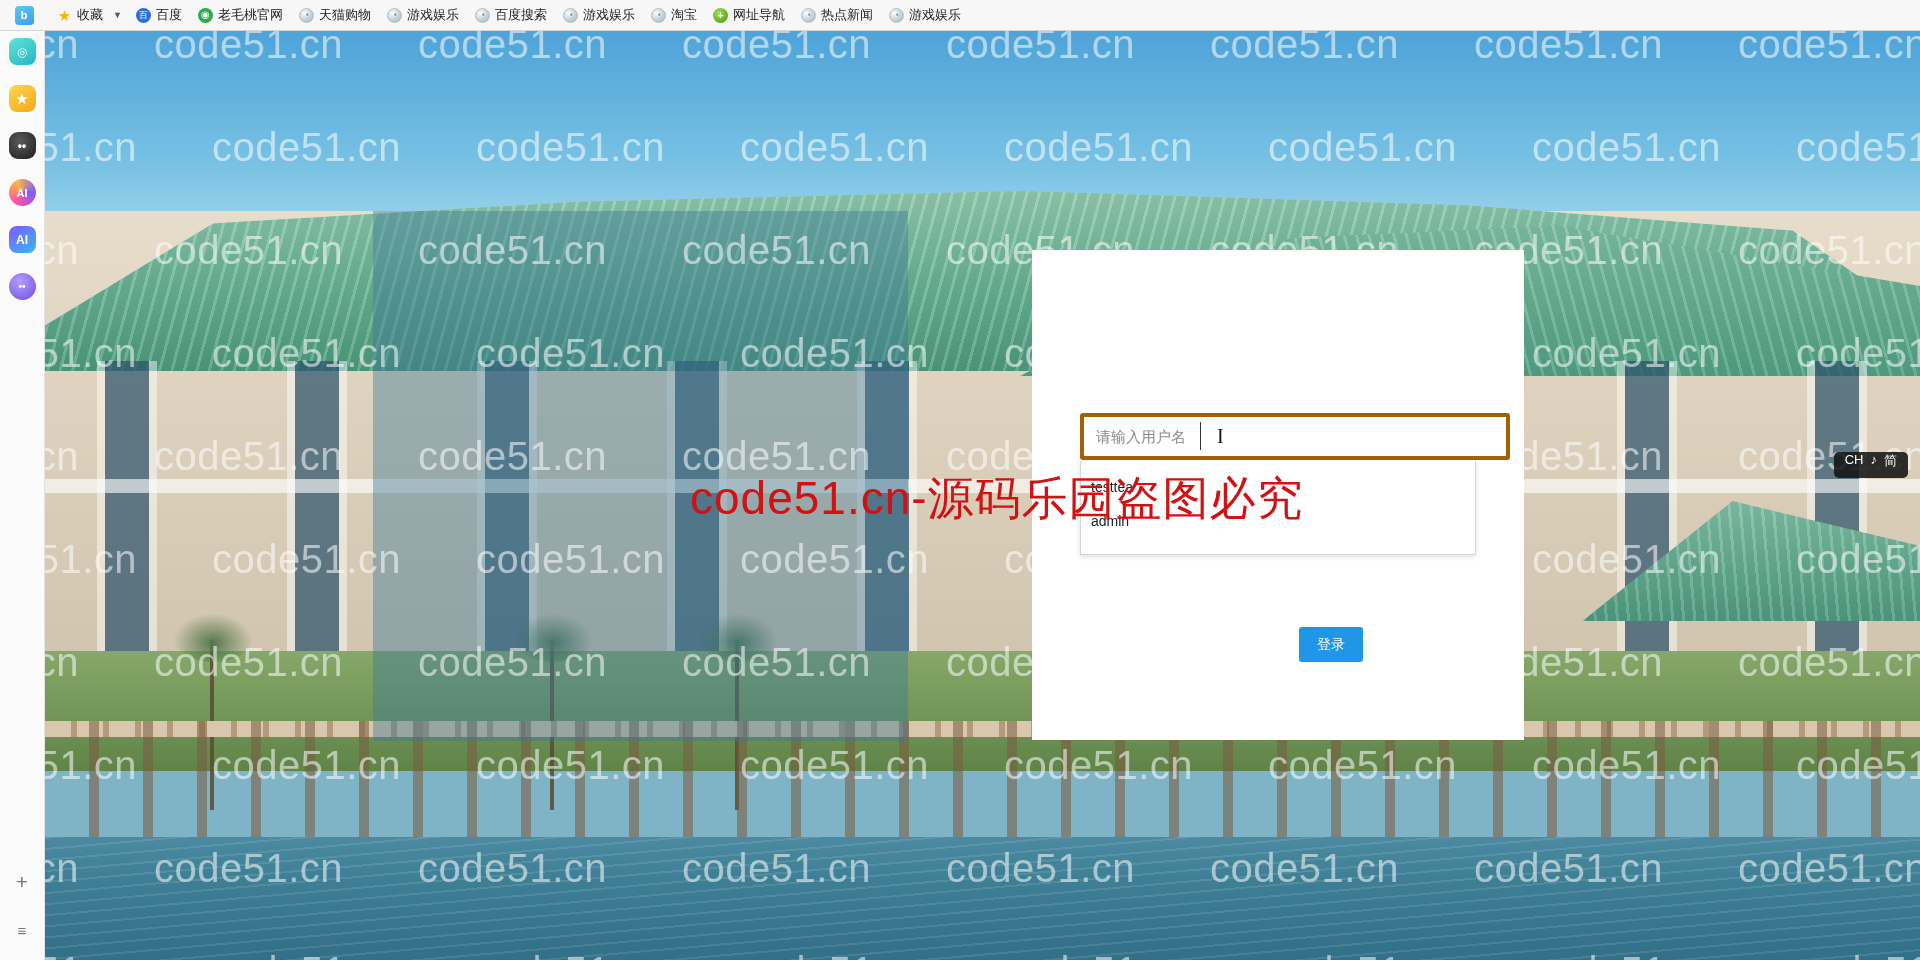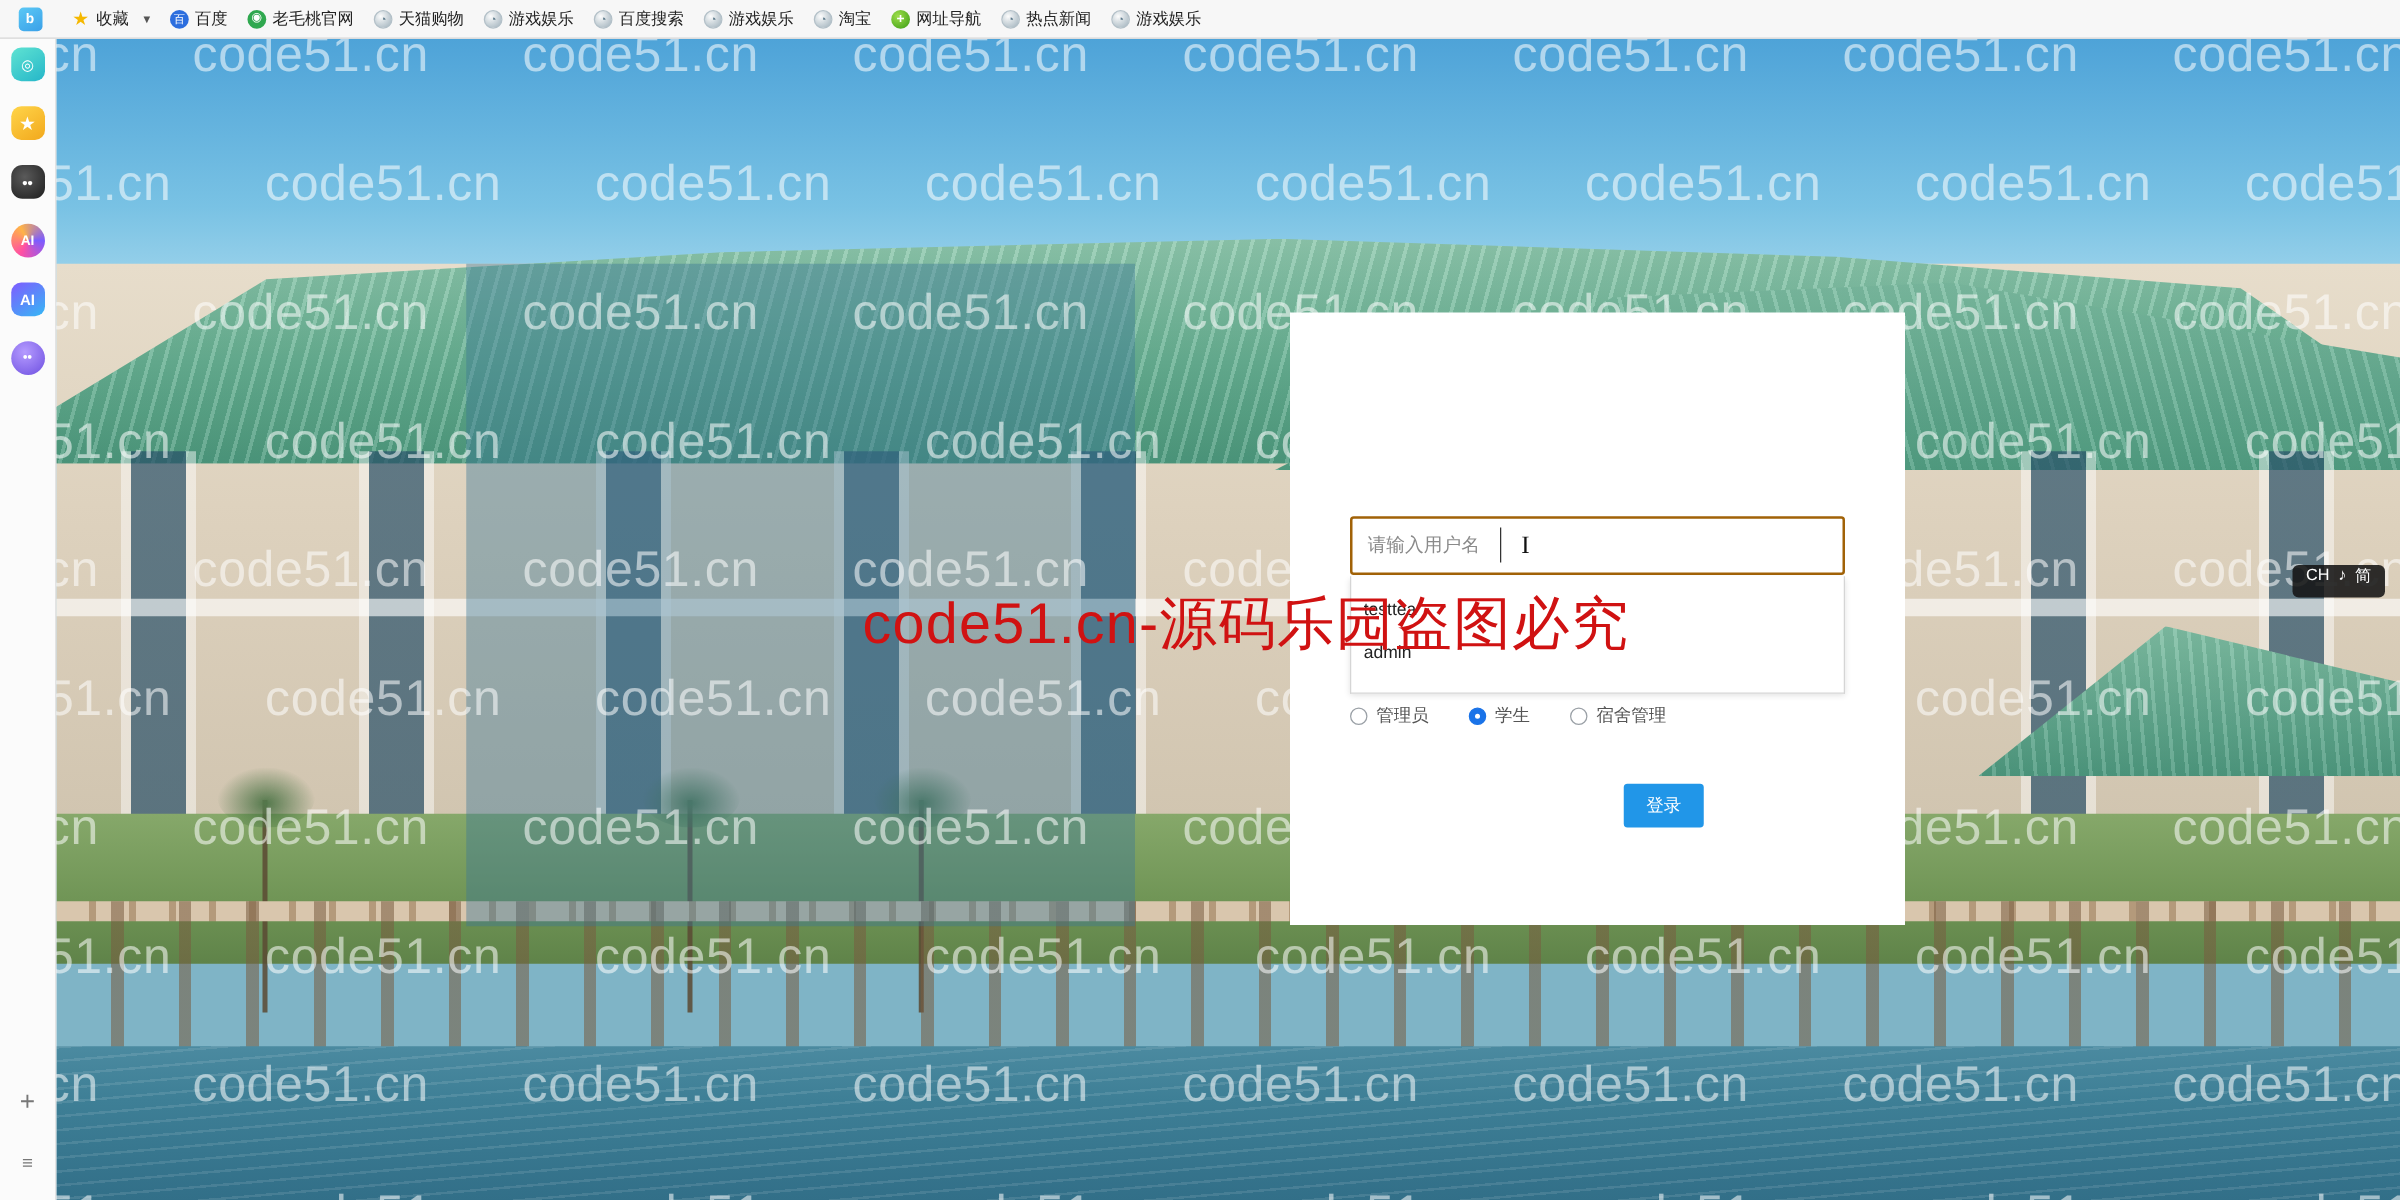--- a/index.html
+++ b/index.html
@@ -226,22 +226,22 @@
   }
   #login-title {
     position: absolute; left: 0; top: 120px; width: 100%;
     text-align: center;
     font-size: 24px; color: #333;
     font-family: "Liberation Sans", sans-serif;
   }
   #username-input {
     position: absolute;
     left: 48px; top: 163px;
-    width: 396px; height: 47px;
-    border: 2px solid #a16207;
+    width: 430px; height: 47px;
+    border: 4px solid #a16207;
     border-radius: 3px;
     background: transparent;
     font-size: 15px;
     color: #333;
     padding: 0 12px;
     outline: none;
     font-family: "Liberation Sans", sans-serif;
   }
   #username-input::placeholder { color: #8a8a8a; }
   #caret {
@@ -452,34 +452,20 @@
 
   <input id="username-input" type="text" placeholder="请输入用户名" style="">
   <div id="caret"></div>
   <div id="text-cursor">I</div>
 
   <div id="autocomplete">
     <div class="ac-item">testtea</div>
     <div class="ac-item">admin</div>
   </div>
 
-  <div id="role-row">
-    <div class="radio-opt">
-      <span class="radio-dot"></span>
-      <span>管理员</span>
-    </div>
-    <div class="radio-opt">
-      <span class="radio-dot checked"></span>
-      <span>学生</span>
-    </div>
-    <div class="radio-opt">
-      <span class="radio-dot"></span>
-      <span>宿舍管理</span>
-    </div>
-  </div>
 
   <button id="login-button">登录</button>
 </div>
 
 <div id="wm-red">code51.cn-源码乐园盗图必究</div>
 
 <div id="ime-indicator">
   <span>CH</span>
   <span>♪</span>
   <span>简</span>

